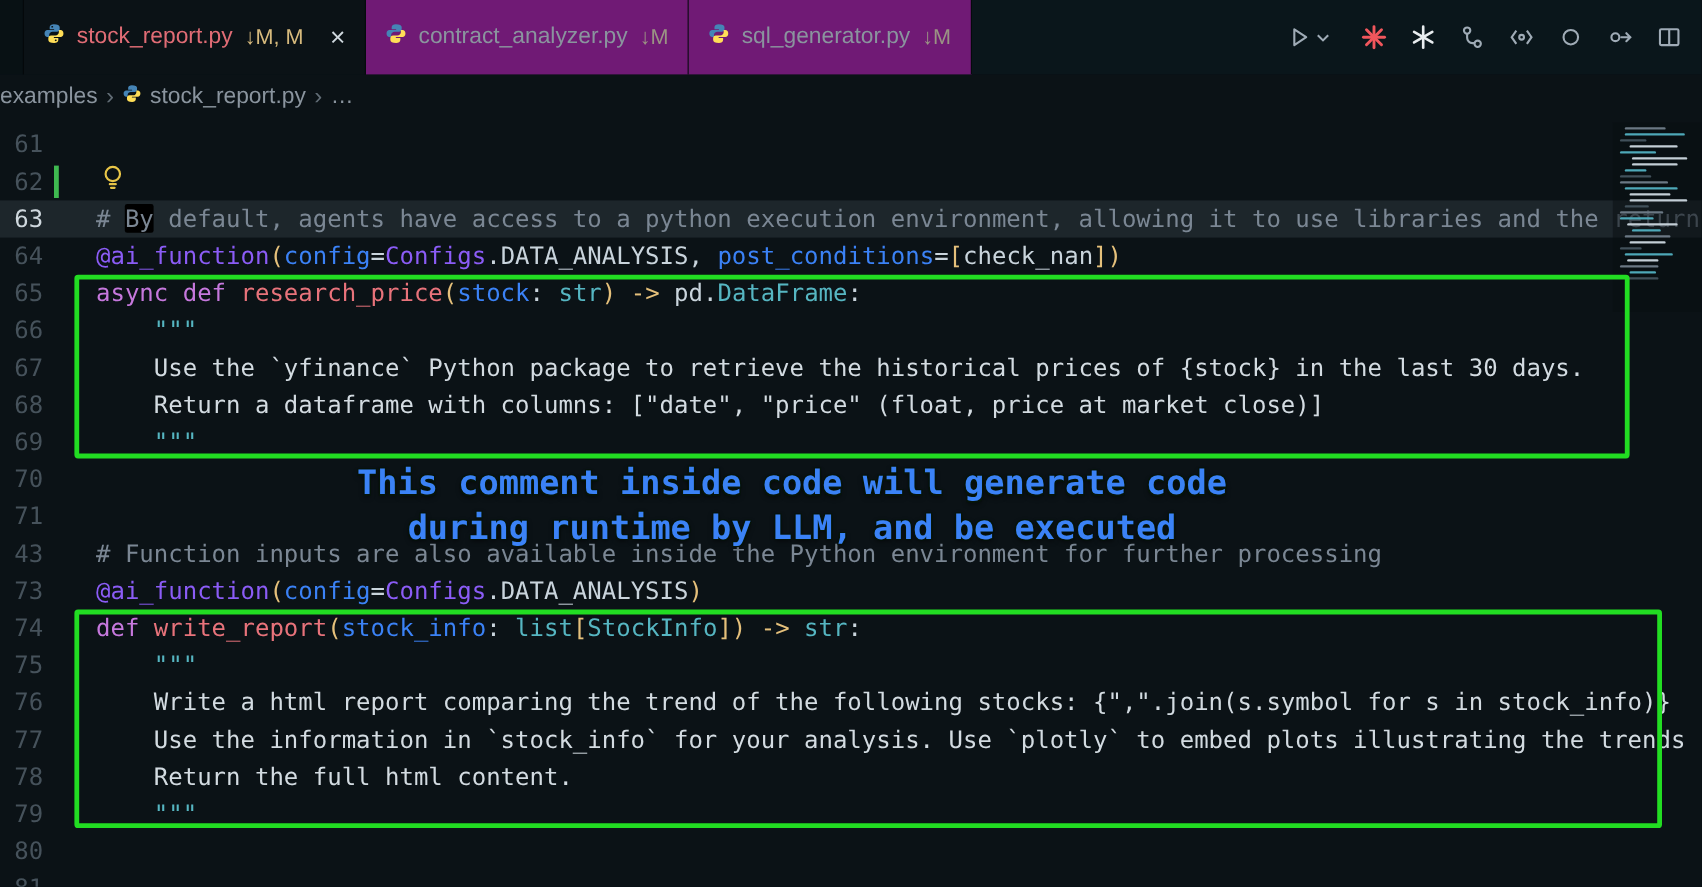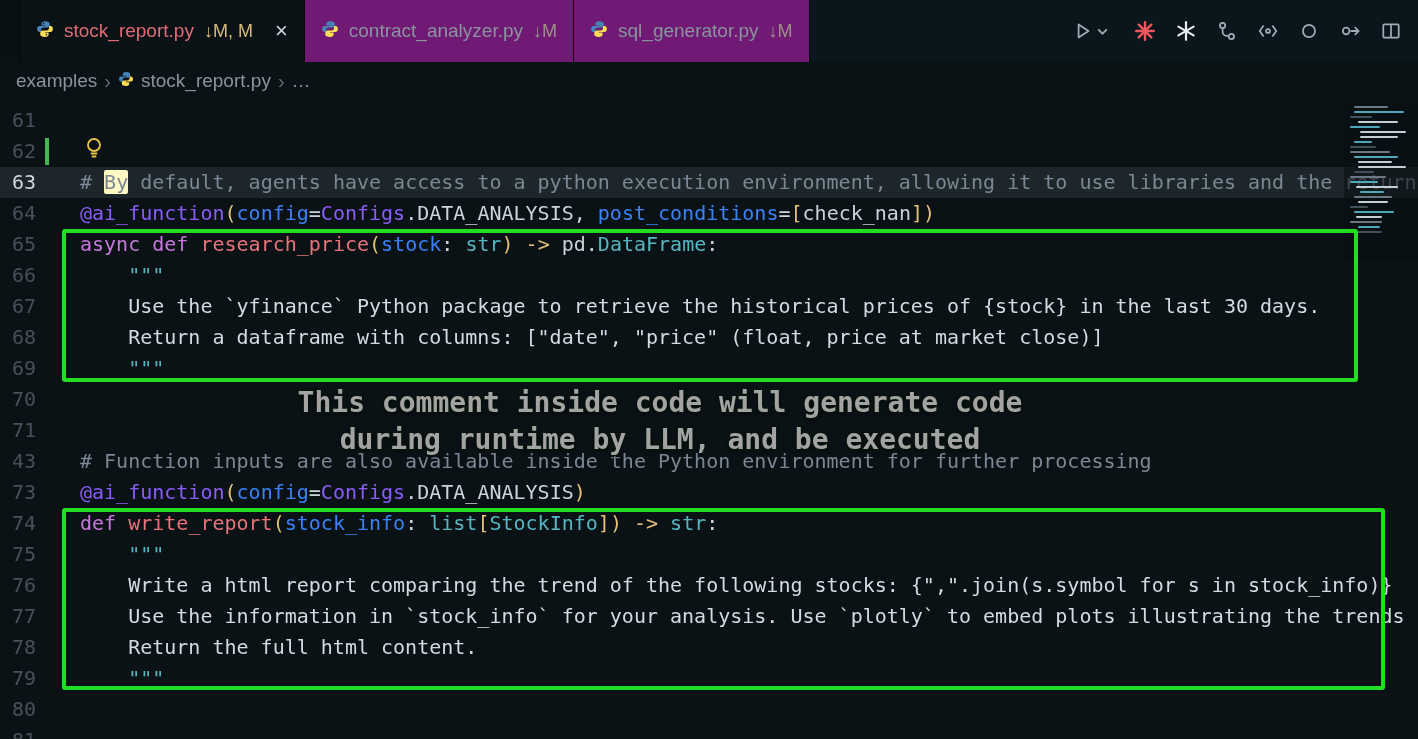--- a/index.html
+++ b/index.html
@@ -18,21 +18,21 @@
   .tab.inactive .badge { color:#9a9384; }
   .close { color:#cfd8de; font-size:22px; margin-left:12px; line-height:1; }
   .spacer { flex:1; }
   .tools { display:flex; align-items:center; gap:19px; padding:0 16px; color:#9fabb6; }
   .tool { display:flex; align-items:center; }
   .tool svg { display:block; }
   .run-group { display:flex; align-items:center; gap:2px; margin-right:6px; }
 
   
   .breadcrumb { height:38px; display:flex; align-items:center; gap:7px;
-                font-size:19px; color:#8a949e; background:#0b1216; padding-left:16px; }
+                font-size:19px; color:#8a949e; background:#0b1216; padding-left:0; }
   .crumb-sep { color:#626d76; font-size:20px; }
 
   
   .editor { position:relative; height:639px; padding-top:5px; background:#0b1216;
             font-family:"DejaVu Sans Mono",monospace; font-size:20px; }
   .row { height:31px; line-height:31px; display:flex; white-space:pre;align-items:center; }
   .row.cur { background:rgba(125,141,153,0.16); }
   .row.cur .ln { color:#cfd8de; }
   .ln { width:36px; flex:none; text-align:right; color:#46525b; }
   .code { margin-left:44px; white-space:pre; }
@@ -40,33 +40,33 @@
   .tk-cm  { color:#7b8794; }
   .tk-kw  { color:#c678dd; }
   .tk-fn  { color:#e8737b; }
   .tk-dec { color:#8b5cf6; }
   .tk-cls { color:#56b6c2; }
   .tk-q   { color:#56b6c2; }
   .tk-str { color:#d3dbe1; }
   .tk-pr  { color:#3b82f6; }
   .tk-wt  { color:#c9d4dc; }
   .tk-gold{ color:#e5c07b; }
-  .tk-sel { background:#fef9c3; border-radius:2px; }
+  .tk-sel { background:#000000; border-radius:2px; }
 
   
   .change-bar { position:absolute; left:45px; top:38px; width:4px; height:27px;
                 background:#3fb950; z-index:4; }
   .bulb { position:absolute; left:84px; top:37px; z-index:4; }
 
   
   .anno-box { position:absolute; border:4px solid #22dd22; border-radius:3px; z-index:6; }
   #box1 { left:62px; top:129px; width:1296px; height:153px; }
   #box2 { left:62px; top:408px; width:1323px; height:182px; }
   .caption { position:absolute; left:280px; top:284px; width:760px; text-align:center;
-             z-index:7; color:#a3a3a3; font-weight:bold; font-size:28px; line-height:37px;
+             z-index:7; color:#3b82f6; font-weight:bold; font-size:28px; line-height:37px;
              text-shadow:-1px -1px 0 #06140a, 1px -1px 0 #06140a, -1px 1px 0 #06140a,
                           1px 1px 0 #06140a, 0 2px 4px rgba(0,0,0,.65); }
 
   
   .minimap { position:absolute; top:2px; right:0; width:74px; height:158px;
              background:rgba(10,15,19,0.55); z-index:5; padding:4px 4px 0 4px; }
   .mm-row { height:2px; margin-bottom:3px; border-radius:1px; }
 </style>
 </head>
 <body>

